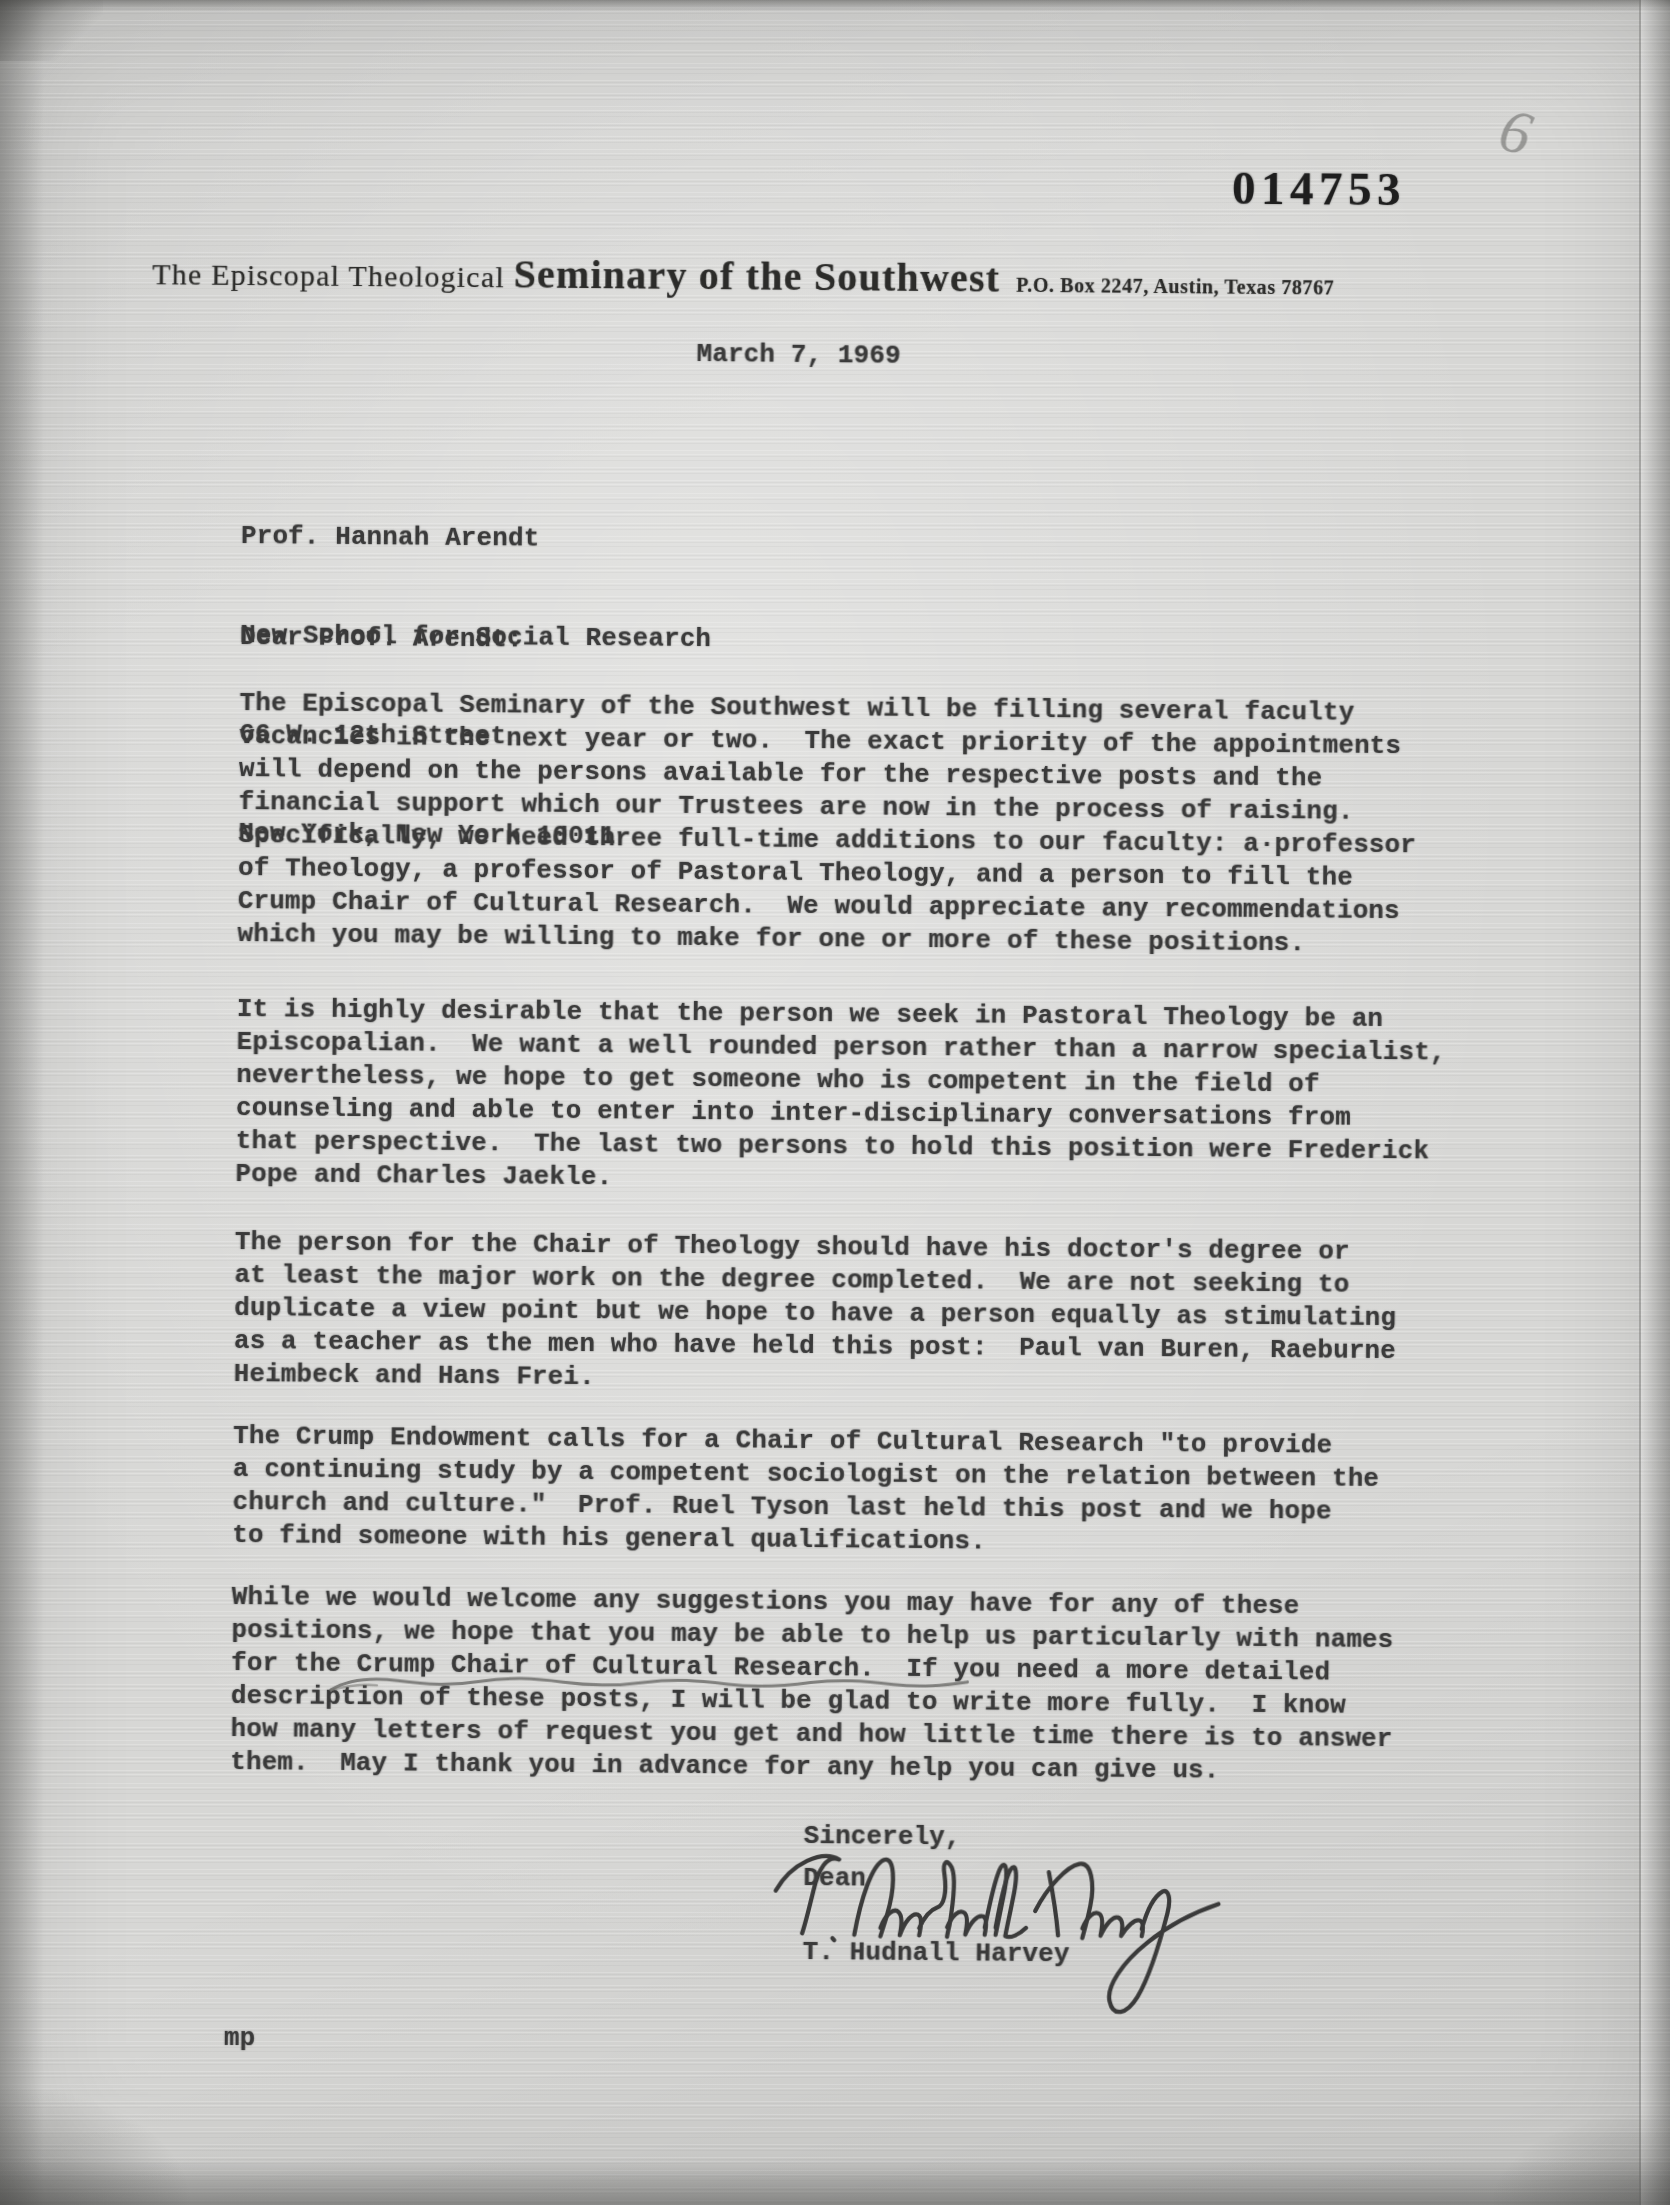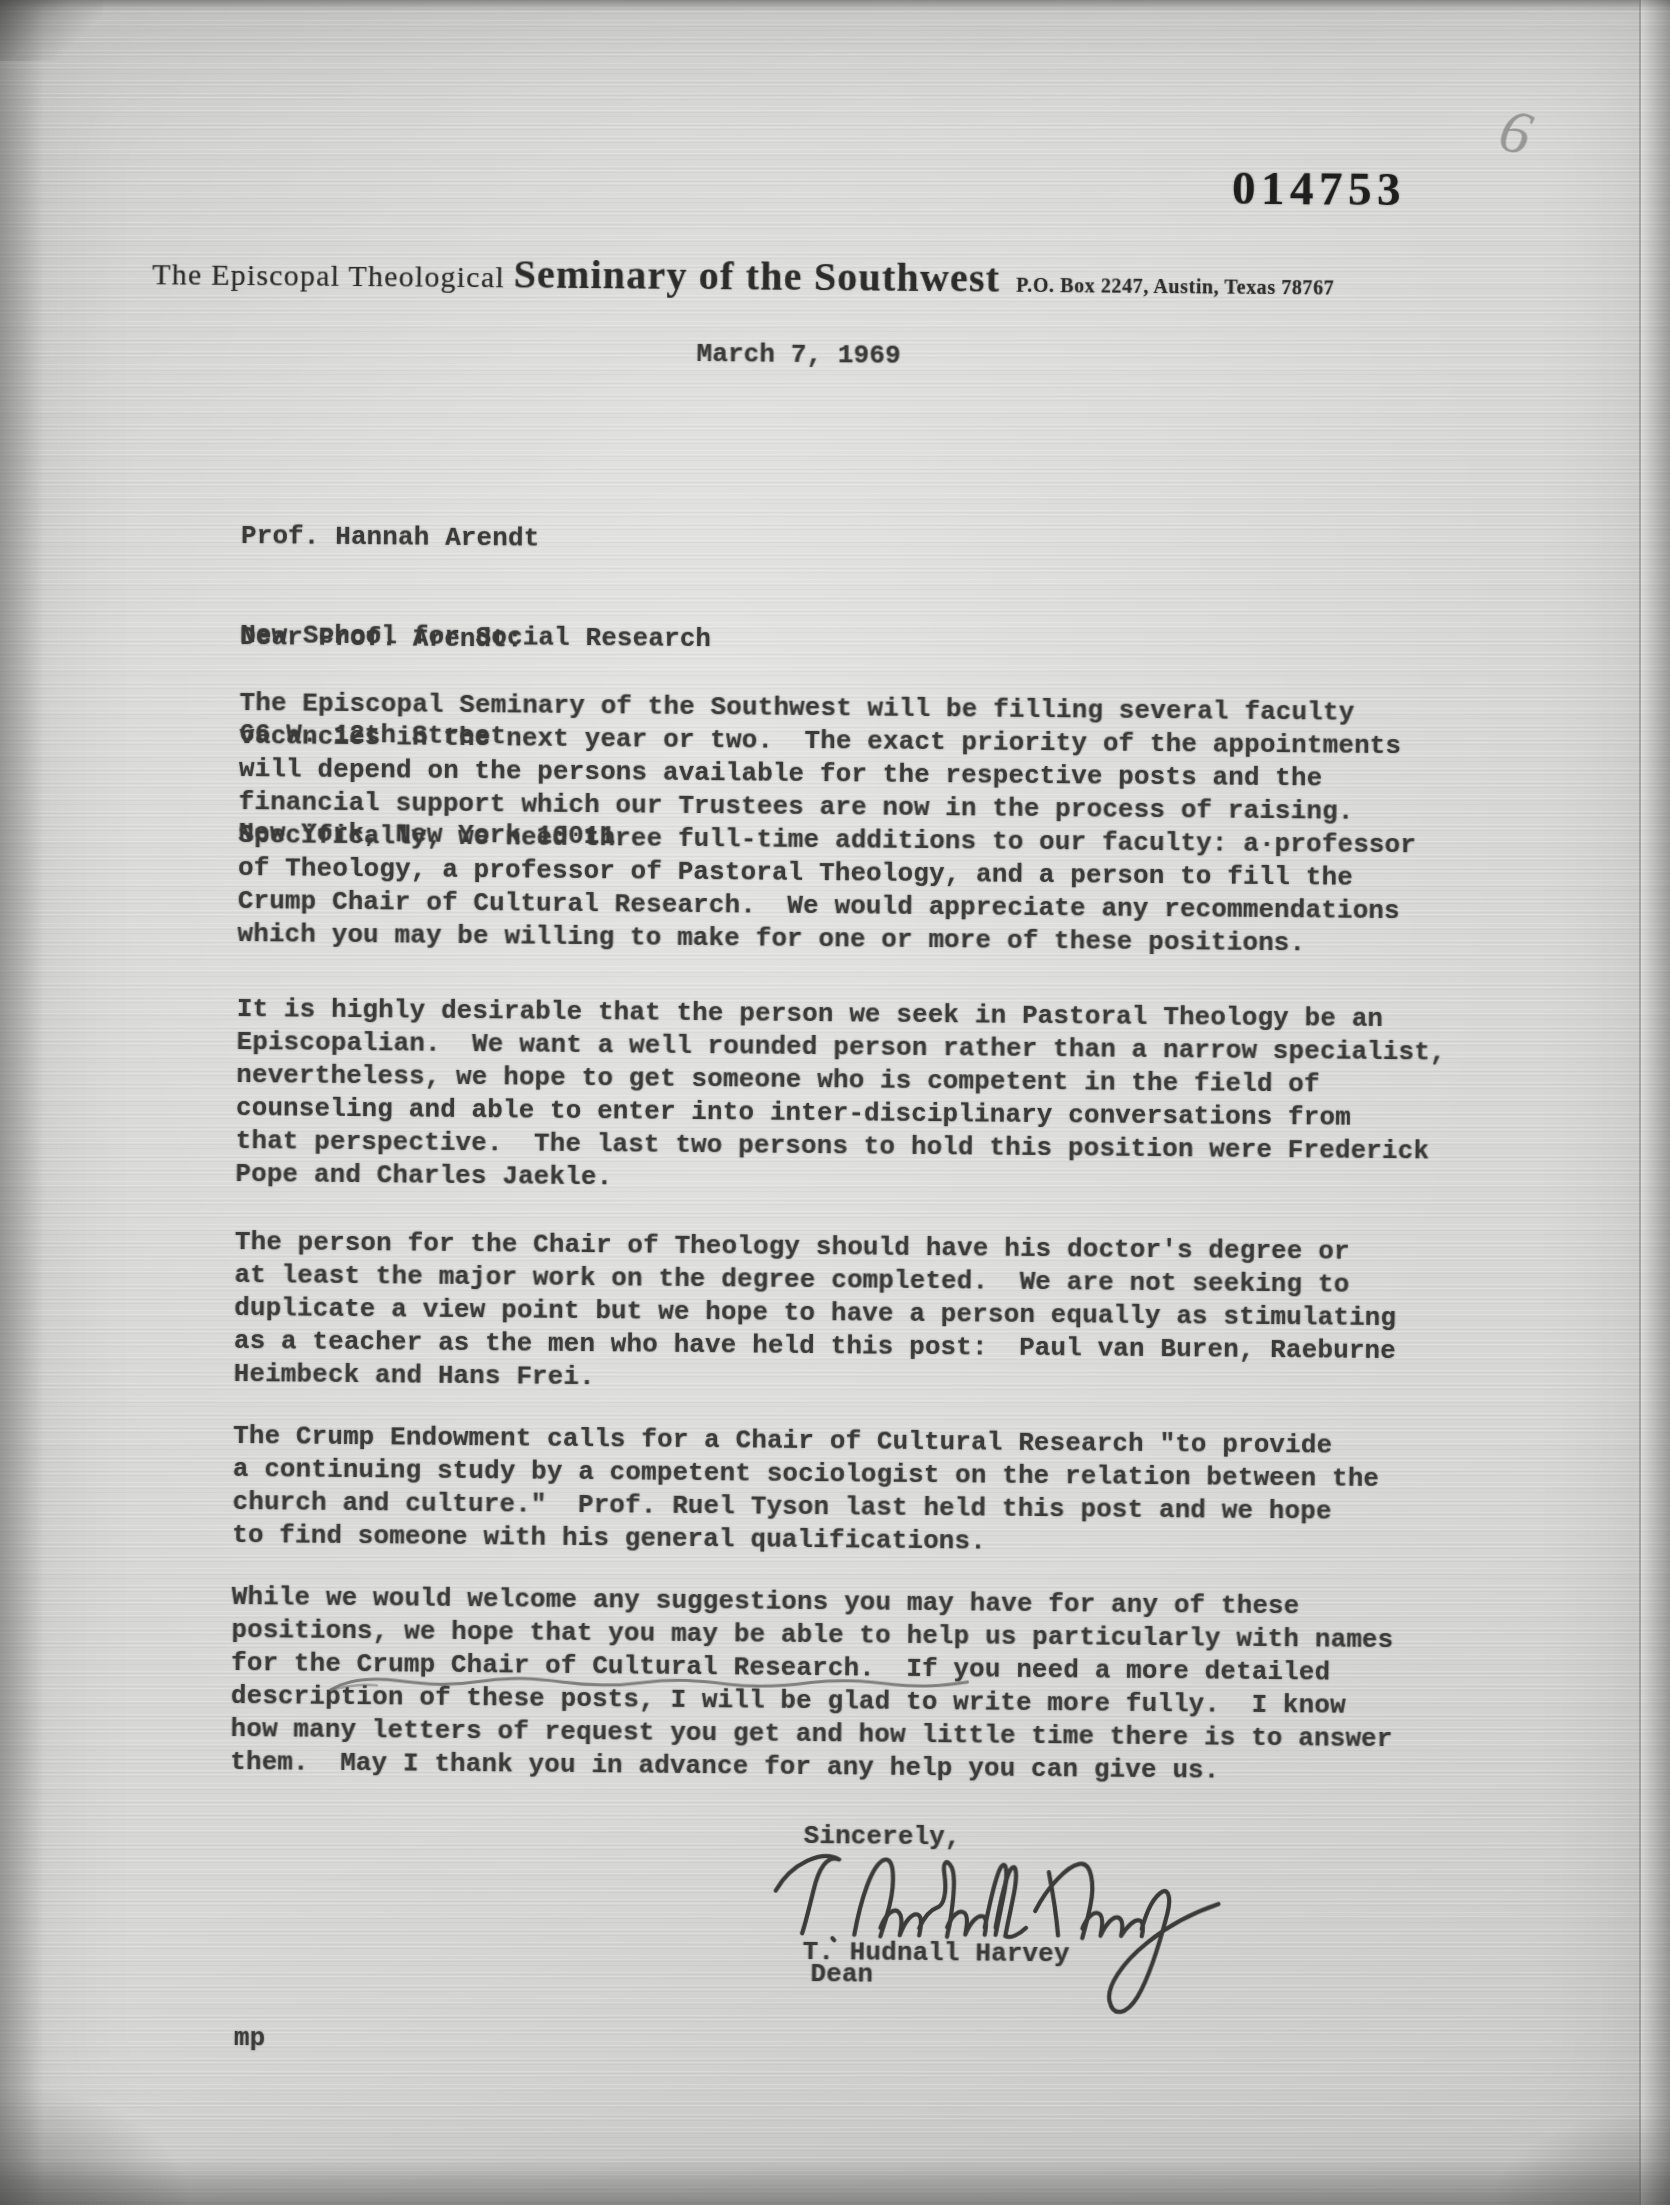--- a/index.html
+++ b/index.html
@@ -37,22 +37,22 @@
   .date{left:697px;top:334px;}
   .addr{left:243px;top:454px;}
   .salute{left:243px;top:621px;}
   .p1{left:243px;top:687px;}
   .p2{left:243px;top:993px;}
   .p3{left:243px;top:1226px;}
   .p4{left:243px;top:1420px;}
   .p5{left:243px;top:1581px;}
   .sincerely{left:817px;top:1815px;}
   .typedname{left:817px;top:1931px;}
-  .dean{left:817px;top:1953px;margin-left:8px;}
-  .initials{left:249px;top:2022px;}
+  .dean{left:817px;top:1857px;}
+  .initials{left:239px;top:2022px;}
 
   
   .letterhead{
     position:absolute;left:152px;top:248px;width:1415px;
     font-family:"Liberation Serif","DejaVu Serif",serif;
     color:#2c2c2a;
     text-shadow:0 0 1.2px rgba(40,40,40,0.5);
     white-space:nowrap;
   }
   .lh-small{font-size:30px;letter-spacing:1.2px;}

